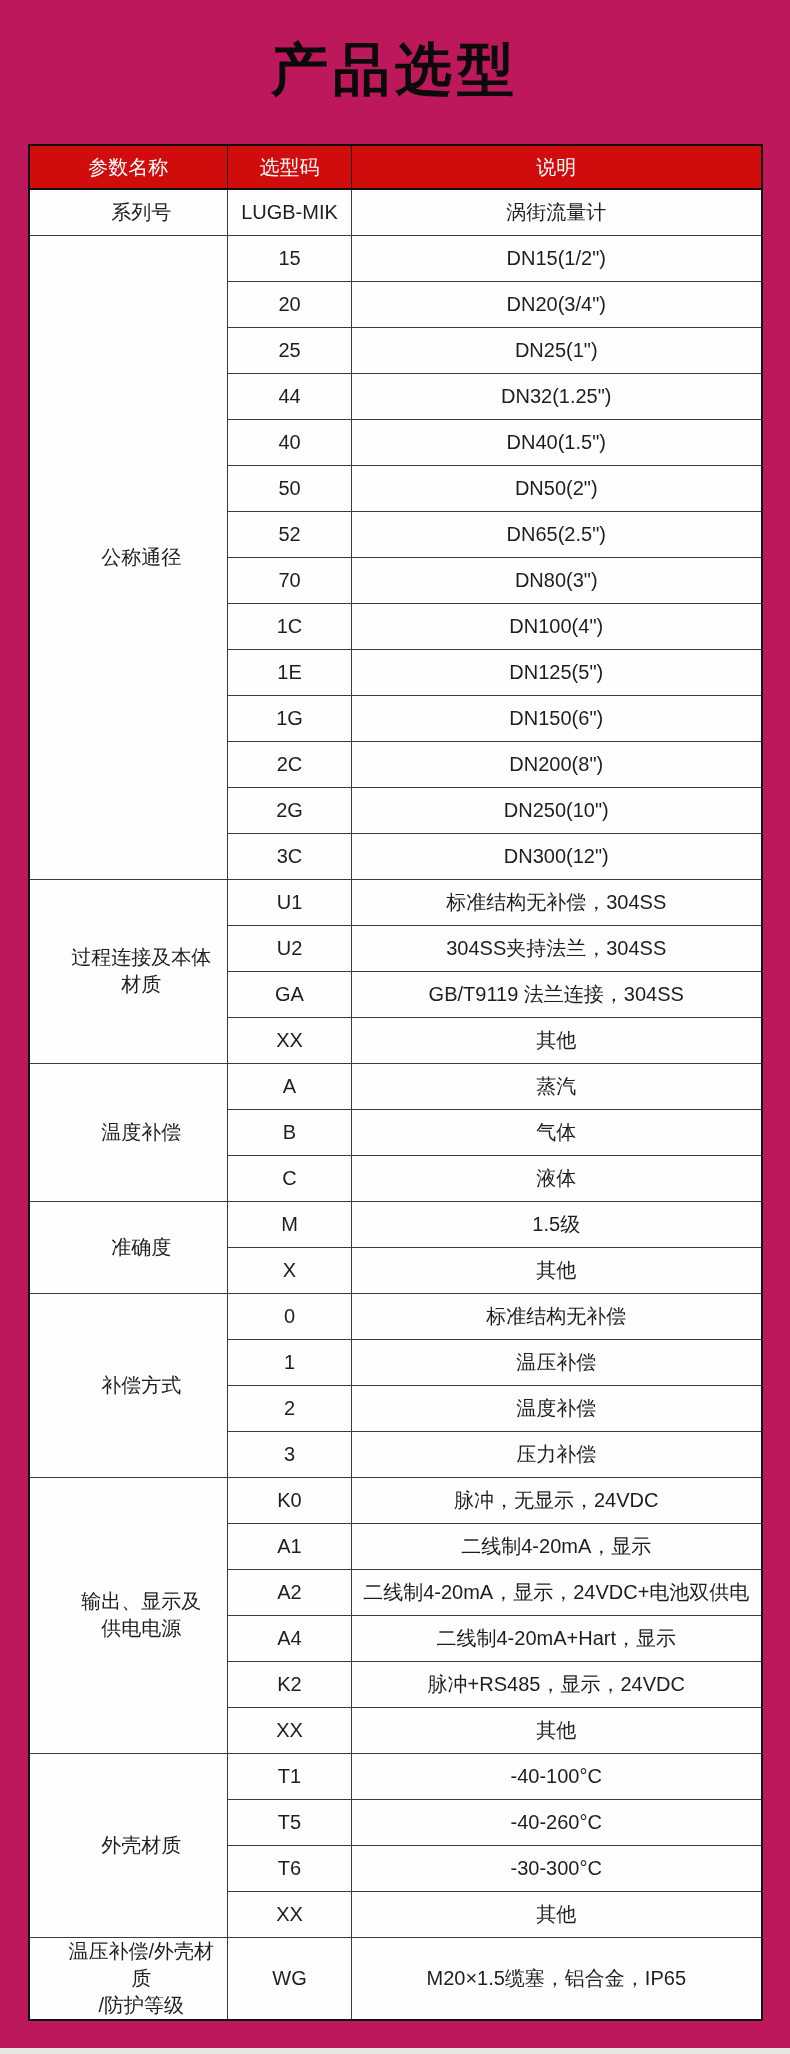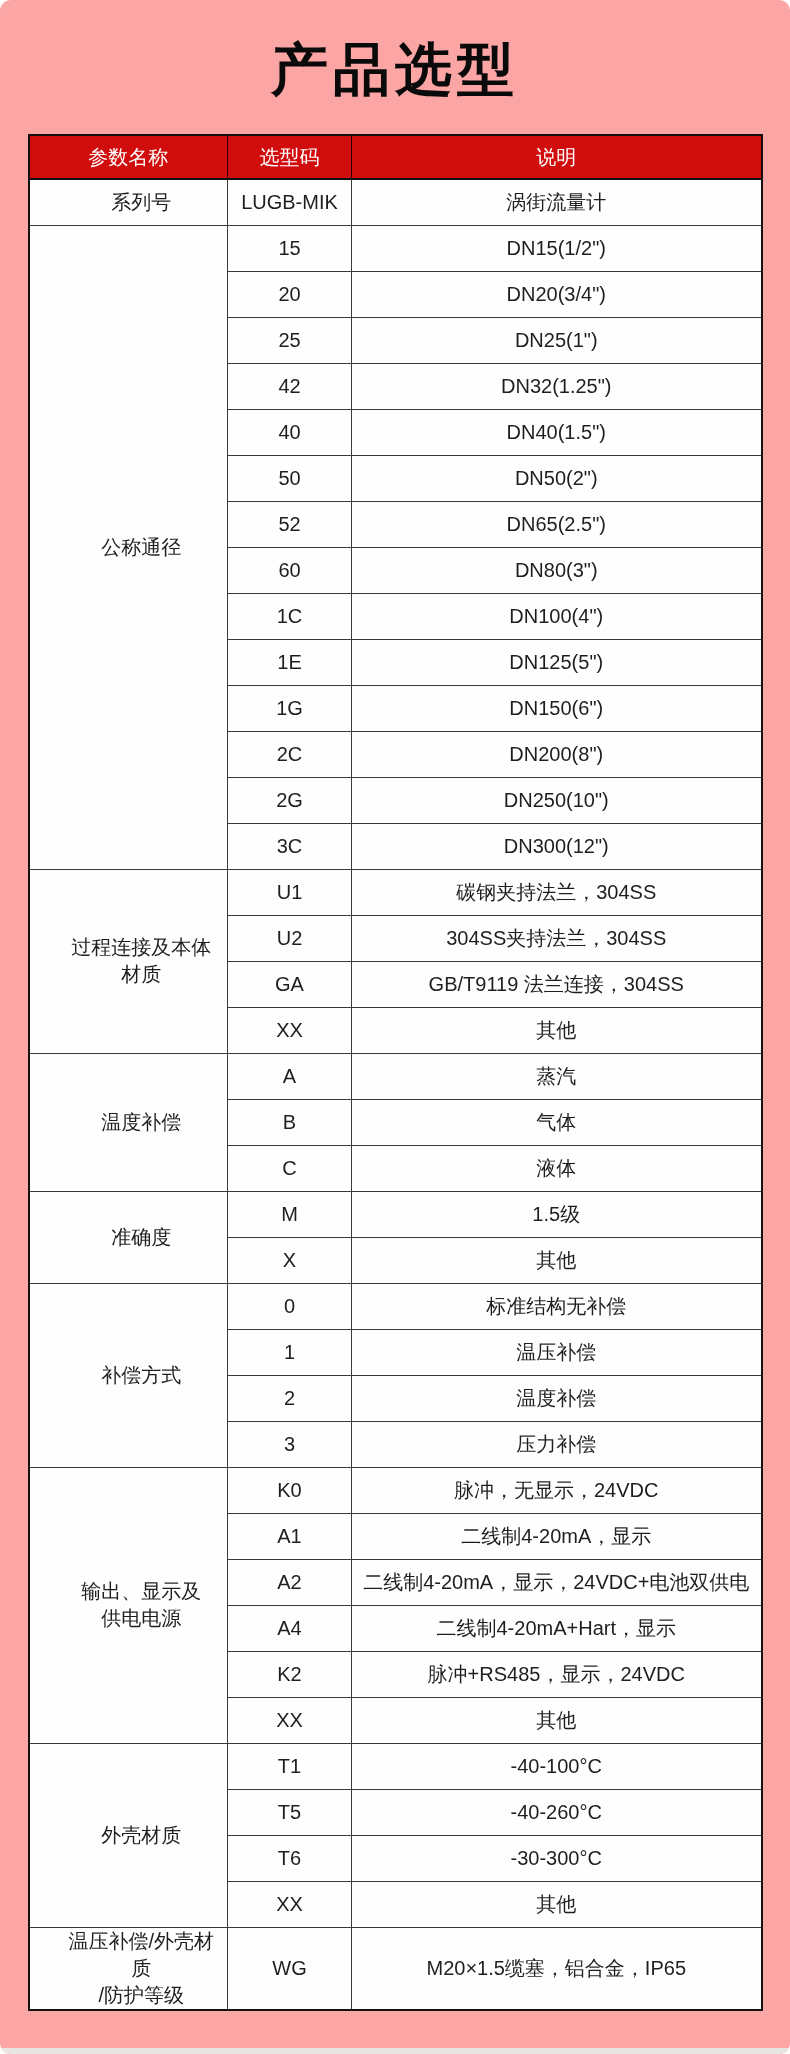--- a/index.html
+++ b/index.html
@@ -6,35 +6,34 @@
   html, body {
     width: 790px;
     background: #fdfdfc;
     font-family: "Liberation Sans", "DejaVu Sans", sans-serif;
   }
   .page {
     position: relative;
     width: 790px;
     height: 2054px;
     overflow: hidden;
-    background: #fca5a5;
-    border-radius: 11px;
+    background: #be185d;
   }
   .title {
     padding-top: 36px;
     text-align: center;
     font-size: 57px;
     line-height: 66px;
     font-weight: 900;
     letter-spacing: 5px;
     color: #0a0a0a;
   }
   table.sel-table {
     width: 733px;
-    margin: 32px auto 0 auto;
+    margin: 42px auto 0 auto;
     border-collapse: collapse;
     table-layout: fixed;
     border: 2px solid #111111;
     background: #fefefe;
   }
   col.c1 { width: 199px; }
   col.c2 { width: 124px; }
   col.c3 { width: 410px; }
   th, td {
     border: 1px solid #3a3a3a;
@@ -97,37 +96,37 @@
         </tr>
         <tr>
           <td class="code-cell">20</td>
           <td class="desc-cell">DN20(3/4")</td>
         </tr>
         <tr>
           <td class="code-cell">25</td>
           <td class="desc-cell">DN25(1")</td>
         </tr>
         <tr>
-          <td class="code-cell">42</td>
+          <td class="code-cell">44</td>
           <td class="desc-cell">DN32(1.25")</td>
         </tr>
         <tr>
           <td class="code-cell">40</td>
           <td class="desc-cell">DN40(1.5")</td>
         </tr>
         <tr>
           <td class="code-cell">50</td>
           <td class="desc-cell">DN50(2")</td>
         </tr>
         <tr>
           <td class="code-cell">52</td>
           <td class="desc-cell">DN65(2.5")</td>
         </tr>
         <tr>
-          <td class="code-cell">60</td>
+          <td class="code-cell">70</td>
           <td class="desc-cell">DN80(3")</td>
         </tr>
         <tr>
           <td class="code-cell">1C</td>
           <td class="desc-cell">DN100(4")</td>
         </tr>
         <tr>
           <td class="code-cell">1E</td>
           <td class="desc-cell">DN125(5")</td>
         </tr>
@@ -143,21 +142,21 @@
           <td class="code-cell">2G</td>
           <td class="desc-cell">DN250(10")</td>
         </tr>
         <tr>
           <td class="code-cell">3C</td>
           <td class="desc-cell">DN300(12")</td>
         </tr>
         <tr>
           <td class="param-cell" rowspan="4">过程连接及本体材质</td>
           <td class="code-cell">U1</td>
-          <td class="desc-cell">碳钢夹持法兰，304SS</td>
+          <td class="desc-cell">标准结构无补偿，304SS</td>
         </tr>
         <tr>
           <td class="code-cell">U2</td>
           <td class="desc-cell">304SS夹持法兰，304SS</td>
         </tr>
         <tr>
           <td class="code-cell">GA</td>
           <td class="desc-cell">GB/T9119 法兰连接，304SS</td>
         </tr>
         <tr>

